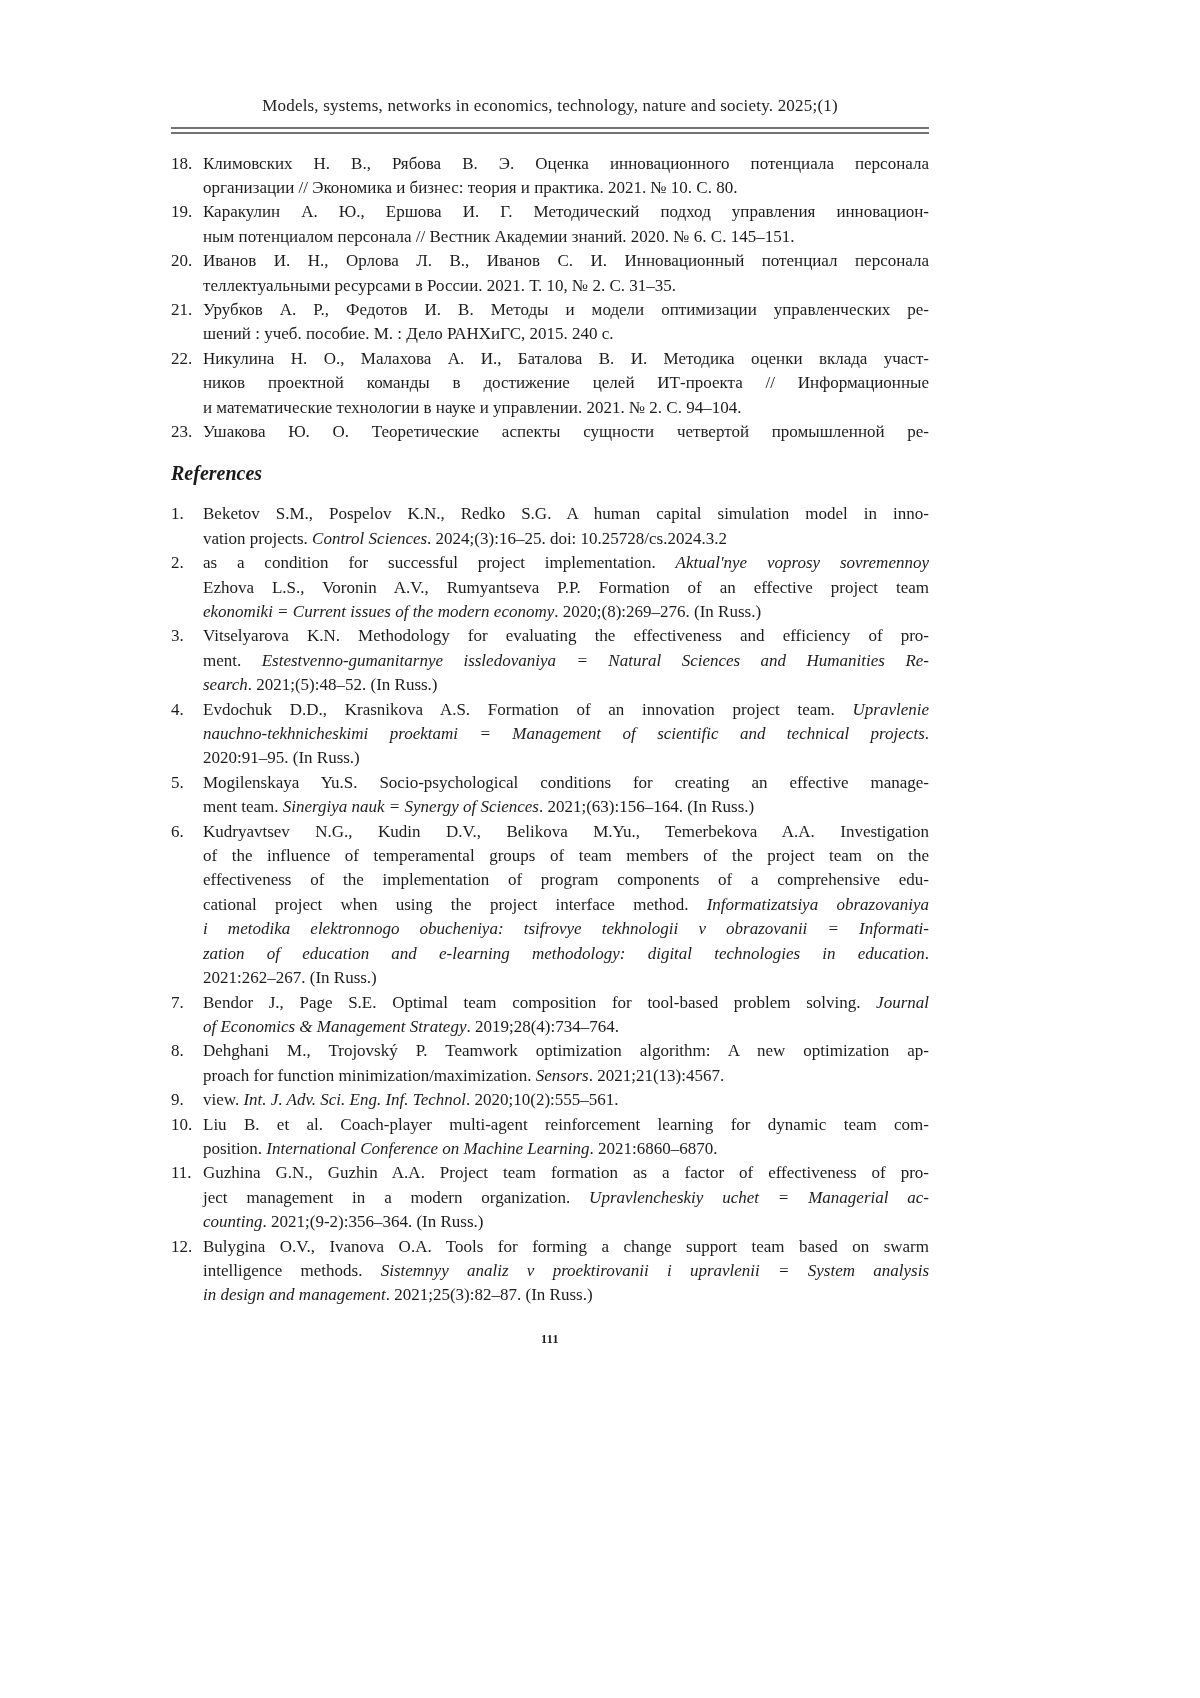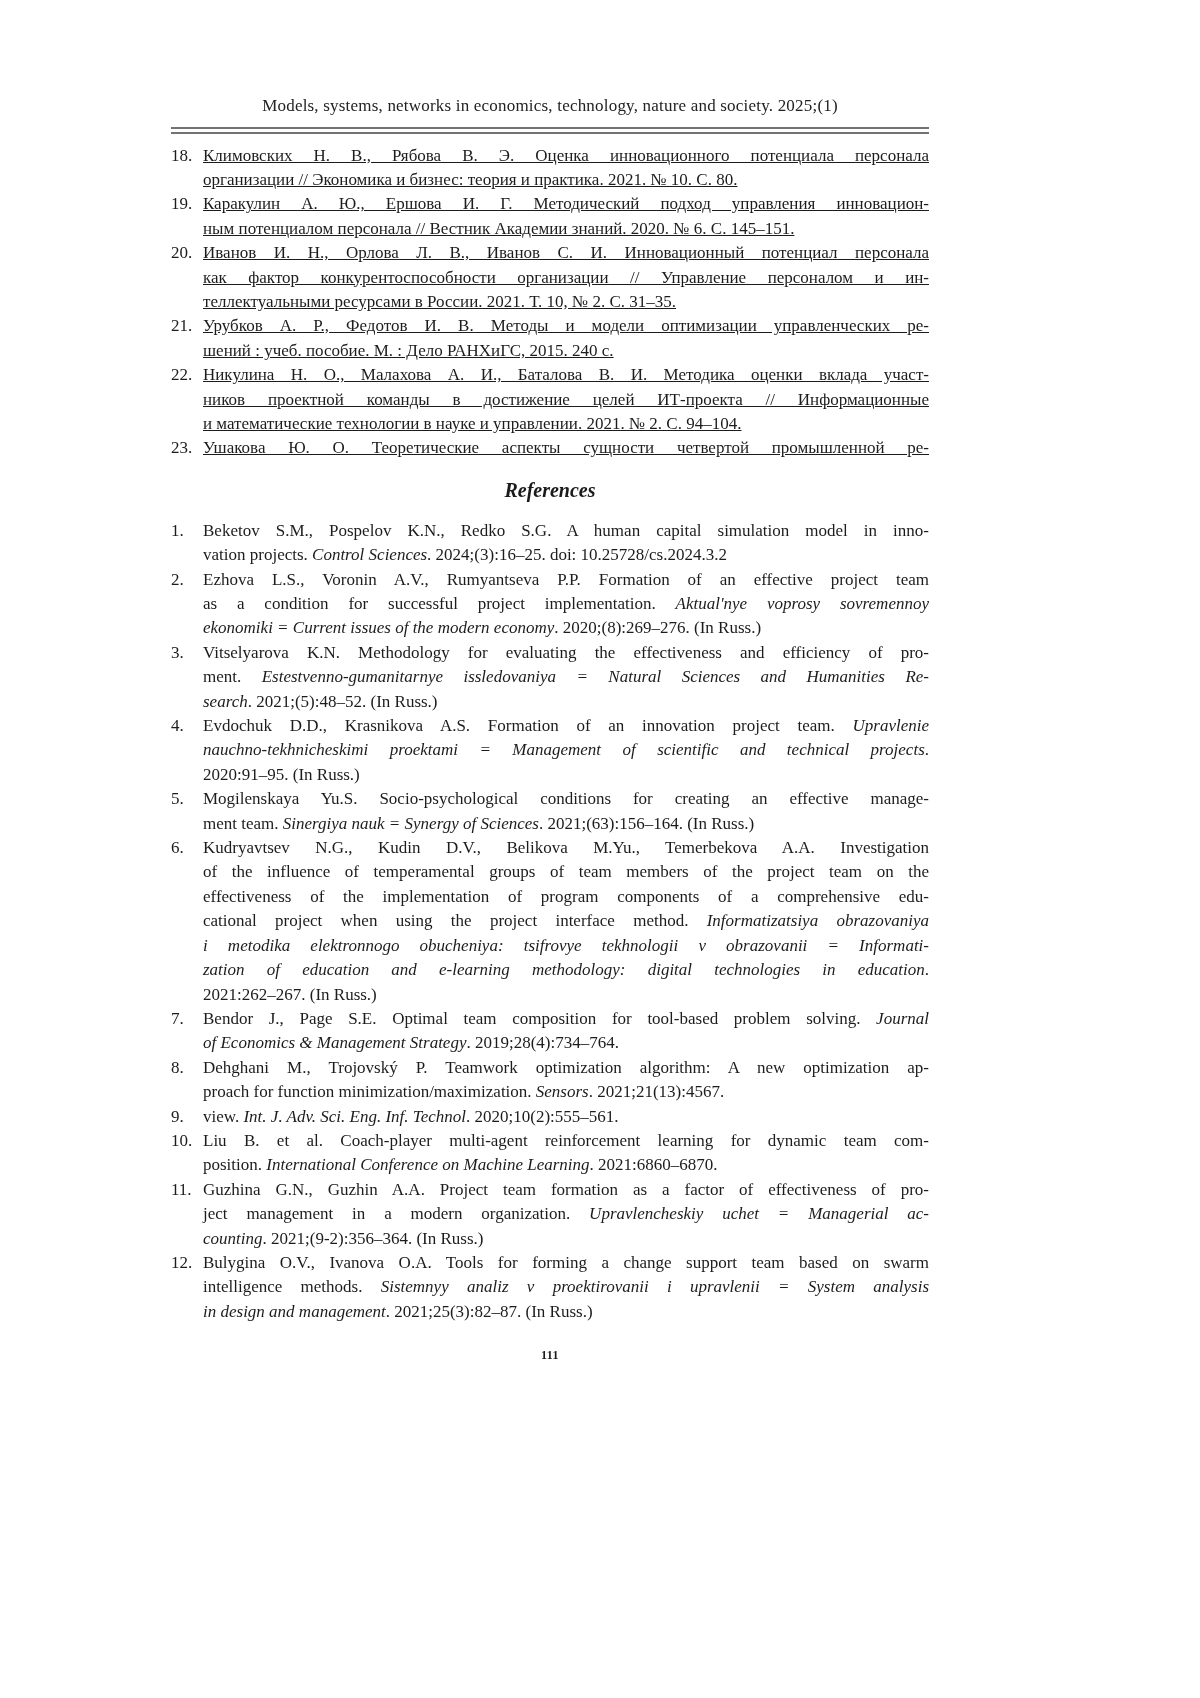--- a/index.html
+++ b/index.html
@@ -32,35 +32,34 @@
     border-top: 2.5px solid #737373;
     border-bottom: 2.5px solid #737373;
   }
   .ref-list {
     list-style: none;
     margin: 0;
     padding: 0;
     font-size: 17px;
     line-height: 24.4px;
   }
-  .ref-list.first { margin-top: 10px; text-decoration: underline; }
+  .ref-list.first { margin-top: 18px; }
   .ref-item { position: relative; padding-left: 32px; }
   .ref-num { position: absolute; left: 0; top: 0; }
   .ref-line {
     text-align: justify;
     text-align-last: justify;
     text-justify: inter-word;
   }
   .ref-line.last { text-align-last: left; }
   .it { font-style: italic; }
   .references-heading {
     font-size: 20px;
     font-weight: bold;
     font-style: italic;
-    text-align: center;
     line-height: 26px;
     margin: 16px 0 16px 0;
     color: #1a1a1a;
   }
   .page-number {
     margin-top: 21px;
     text-align: center;
     font-weight: bold;
     font-size: 12px;
     line-height: 20px;
@@ -81,21 +80,20 @@
           <div class="ref-line last"><span>организации // Экономика и бизнес: теория и практика. 2021. № 10. С. 80.</span></div>
         </li>
         <li class="ref-item">
           <span class="ref-num">19.</span>
           <div class="ref-line"><span>Каракулин А. Ю., Ершова И. Г. Методический подход управления инновацион-</span></div>
           <div class="ref-line last"><span>ным потенциалом персонала // Вестник Академии знаний. 2020. № 6. С. 145–151.</span></div>
         </li>
         <li class="ref-item">
           <span class="ref-num">20.</span>
           <div class="ref-line"><span>Иванов И. Н., Орлова Л. В., Иванов С. И. Инновационный потенциал персонала</span></div>
-          <div class="ref-line"><span>как фактор конкурентоспособности организации // Управление персоналом и ин-</span></div>
           <div class="ref-line last"><span>теллектуальными ресурсами в России. 2021. Т. 10, № 2. С. 31–35.</span></div>
         </li>
         <li class="ref-item">
           <span class="ref-num">21.</span>
           <div class="ref-line"><span>Урубков А. Р., Федотов И. В. Методы и модели оптимизации управленческих ре-</span></div>
           <div class="ref-line last"><span>шений : учеб. пособие. М. : Дело РАНХиГС, 2015. 240 с.</span></div>
         </li>
         <li class="ref-item">
           <span class="ref-num">22.</span>
           <div class="ref-line"><span>Никулина Н. О., Малахова А. И., Баталова В. И. Методика оценки вклада участ-</span></div>
@@ -109,22 +107,22 @@
       </ol>
     <div class="references-heading">References</div>
     <ol class="ref-list">
         <li class="ref-item">
           <span class="ref-num">1.</span>
           <div class="ref-line"><span>Beketov S.M., Pospelov K.N., Redko S.G. A human capital simulation model in inno-</span></div>
           <div class="ref-line last"><span>vation projects. </span><span class="it">Control Sciences</span><span>. 2024;(3):16–25. doi: 10.25728/cs.2024.3.2</span></div>
         </li>
         <li class="ref-item">
           <span class="ref-num">2.</span>
+          <div class="ref-line"><span>as a condition for successful project implementation. </span><span class="it">Aktual'nye voprosy sovremennoy</span></div>
           <div class="ref-line"><span>Ezhova L.S., Voronin A.V., Rumyantseva P.P. Formation of an effective project team</span></div>
-          <div class="ref-line"><span>as a condition for successful project implementation. </span><span class="it">Aktual'nye voprosy sovremennoy</span></div>
           <div class="ref-line last"><span class="it">ekonomiki = Current issues of the modern economy</span><span>. 2020;(8):269–276. (In Russ.)</span></div>
         </li>
         <li class="ref-item">
           <span class="ref-num">3.</span>
           <div class="ref-line"><span>Vitselyarova K.N. Methodology for evaluating the effectiveness and efficiency of pro-</span></div>
           <div class="ref-line"><span>ment. </span><span class="it">Estestvenno-gumanitarnye issledovaniya = Natural Sciences and Humanities Re-</span></div>
           <div class="ref-line last"><span class="it">search</span><span>. 2021;(5):48–52. (In Russ.)</span></div>
         </li>
         <li class="ref-item">
           <span class="ref-num">4.</span>

